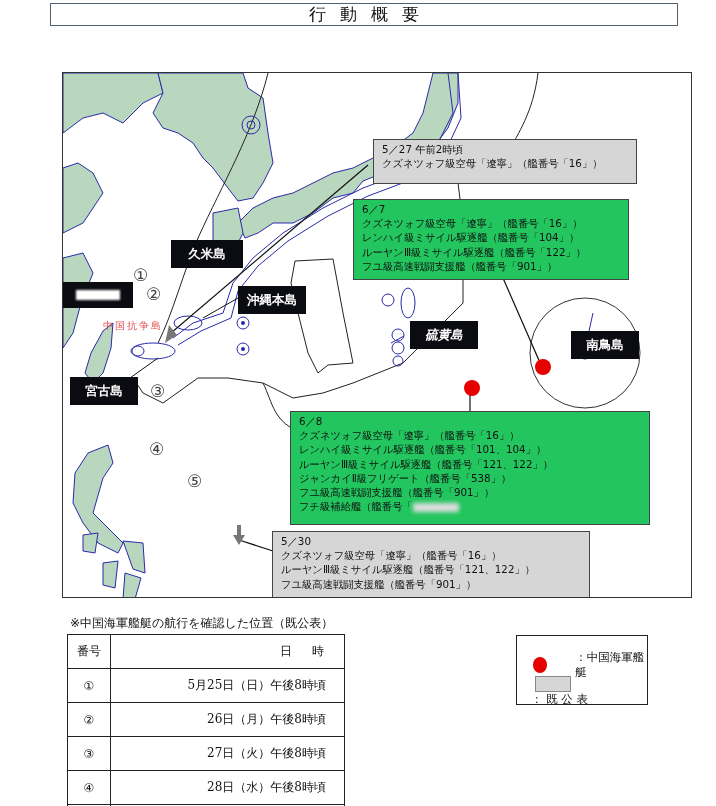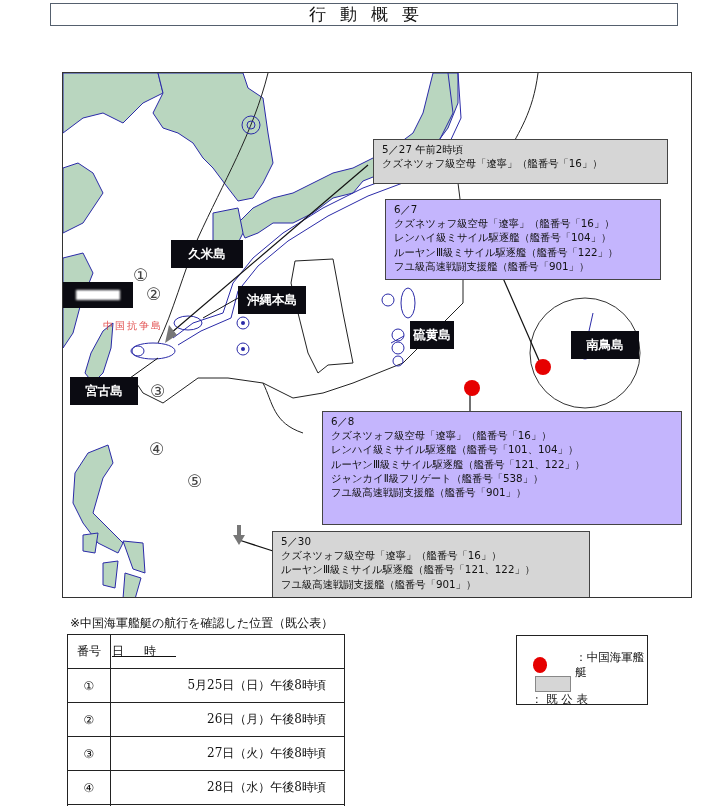--- a/index.html
+++ b/index.html
@@ -4,30 +4,30 @@
 <style>
   html,body{margin:0;padding:0;background:#fff;}
   body{width:716px;height:806px;position:relative;overflow:hidden;font-family:"DejaVu Sans",sans-serif;color:#111;}
   .title-box{position:absolute;left:50px;top:3px;width:628px;height:23px;border:1.5px solid #55606e;box-sizing:border-box;display:flex;align-items:center;justify-content:center;}
   .title-box span{font-size:17px;letter-spacing:14px;padding-left:14px;}
   .map{position:absolute;left:62px;top:72px;width:630px;height:526px;border:1.5px solid #333;box-sizing:border-box;overflow:hidden;background:#fff;}
   .map svg{position:absolute;left:0;top:0;}
   .label-black{position:absolute;background:#0b0b12;color:#fff;font-size:12.5px;font-weight:bold;display:flex;align-items:center;justify-content:center;}
   .callout{position:absolute;border:1px solid #444;font-size:10.3px;line-height:14.2px;padding:2px 8px;box-sizing:border-box;white-space:nowrap;}
   .callout.grey{background:#d6d6d6;}
-  .callout.white{background:#c4b5fd;margin-left:32px;}
+  .callout.white{background:#22c55e;}
   .circ{position:absolute;font-size:17px;color:#444;}
   .redtext{position:absolute;color:#d33;font-size:10px;letter-spacing:2px;opacity:.85;}
   .blur{display:inline-block;width:46px;height:9px;background:#ddd;filter:blur(2px);vertical-align:middle;}
   .note{position:absolute;left:70px;top:615px;font-size:12px;}
   table.dt{position:absolute;left:67px;top:634px;border-collapse:collapse;font-size:12px;font-family:"DejaVu Serif",serif;}
   table.dt td,table.dt th{border:1.5px solid #222;height:31px;font-weight:normal;}
   table.dt .c1{width:40px;text-align:center;}
   table.dt .c2{width:214px;text-align:right;padding-right:18px;}
-  table.dt th.c2{text-align:left;letter-spacing:20px;padding-right:0;text-decoration:underline;}
+  table.dt th.c2{text-align:right;letter-spacing:20px;padding-right:0;}
   .legend{position:absolute;left:516px;top:635px;width:132px;height:70px;border:1.5px solid #222;box-sizing:border-box;font-size:11.5px;}
   .legend .row{position:absolute;left:14px;display:flex;align-items:center;}
   .legend .dot{width:16px;height:16px;border-radius:50%;background:#e60000;margin-left:2px;margin-right:28px;}
   .legend .sw{width:34px;height:14px;background:#d6d6d6;border:1px solid #888;margin-right:12px;}
 </style>
 </head>
 <body>
 
 <div class="title-box">
   <span>行動概要</span>
@@ -104,53 +104,54 @@
     </div>
   <div class="label-black" style="left:175px;top:213px;width:68px;height:28px;">
       <span>沖縄本島</span>
     </div>
   <div class="label-black" style="left:7px;top:304px;width:68px;height:28px;">
       <span>宮古島</span>
     </div>
   <div class="label-black" style="left:0px;top:209px;width:70px;height:26px;">
       <span style="display:inline-block;width:44px;height:10px;background:#fff;filter:blur(1px);"></span>
     </div>
-  <div class="label-black" style="left:347px;top:248px;width:44px;height:28px;">
+  <div class="label-black" style="left:347px;top:248px;width:68px;height:28px;font-style:italic;">
       <span>硫黄島</span>
     </div>
   <div class="label-black" style="left:508px;top:218px;width:68px;height:28px;margin-top:40px;">
       <span>南鳥島</span>
     </div>
 
   <div class="redtext" style="left:40px;top:246px;">中国抗争島</div>
 
   <div class="circ" style="left:70px;top:192px;">①</div>
   <div class="circ" style="left:83px;top:211px;">②</div>
   <div class="circ" style="left:87px;top:308px;">③</div>
   <div class="circ" style="left:86px;top:366px;">④</div>
   <div class="circ" style="left:124px;top:398px;">⑤</div>
 
-  <div class="callout grey" style="left:310px;top:66px;width:295px;height:45px;">
+  <div class="callout grey" style="left:310px;top:66px;width:264px;height:45px;">
     <div>5／27 午前2時頃</div>
     <div>クズネツォフ級空母「遼寧」（艦番号「16」）</div>
   </div>
   <div class="callout white" style="left:290px;top:126px;width:276px;height:81px;">
     <div>6／7</div>
     <div>クズネツォフ級空母「遼寧」（艦番号「16」）</div>
     <div>レンハイ級ミサイル駆逐艦（艦番号「104」）</div>
     <div>ルーヤンⅢ級ミサイル駆逐艦（艦番号「122」）</div>
     <div>フユ級高速戦闘支援艦（艦番号「901」）</div>
   </div>
   <div class="callout white" style="left:227px;top:338px;width:360px;height:114px;">
     <div>6／8</div>
     <div>クズネツォフ級空母「遼寧」（艦番号「16」）</div>
     <div>レンハイ級ミサイル駆逐艦（艦番号「101、104」）</div>
     <div>ルーヤンⅢ級ミサイル駆逐艦（艦番号「121、122」）</div>
     <div>ジャンカイⅡ級フリゲート（艦番号「538」）</div>
     <div>フユ級高速戦闘支援艦（艦番号「901」）</div>
+    <div><span>フチ級補給艦（艦番号「</span><span class="blur"></span></div>
   </div>
   <div class="callout grey" style="left:209px;top:458px;width:318px;height:70px;">
     <div>5／30</div>
     <div>クズネツォフ級空母「遼寧」（艦番号「16」）</div>
     <div>ルーヤンⅢ級ミサイル駆逐艦（艦番号「121、122」）</div>
     <div>フユ級高速戦闘支援艦（艦番号「901」）</div>
   </div>
 </div>
 
 <div class="note">※中国海軍艦艇の航行を確認した位置（既公表）</div>

